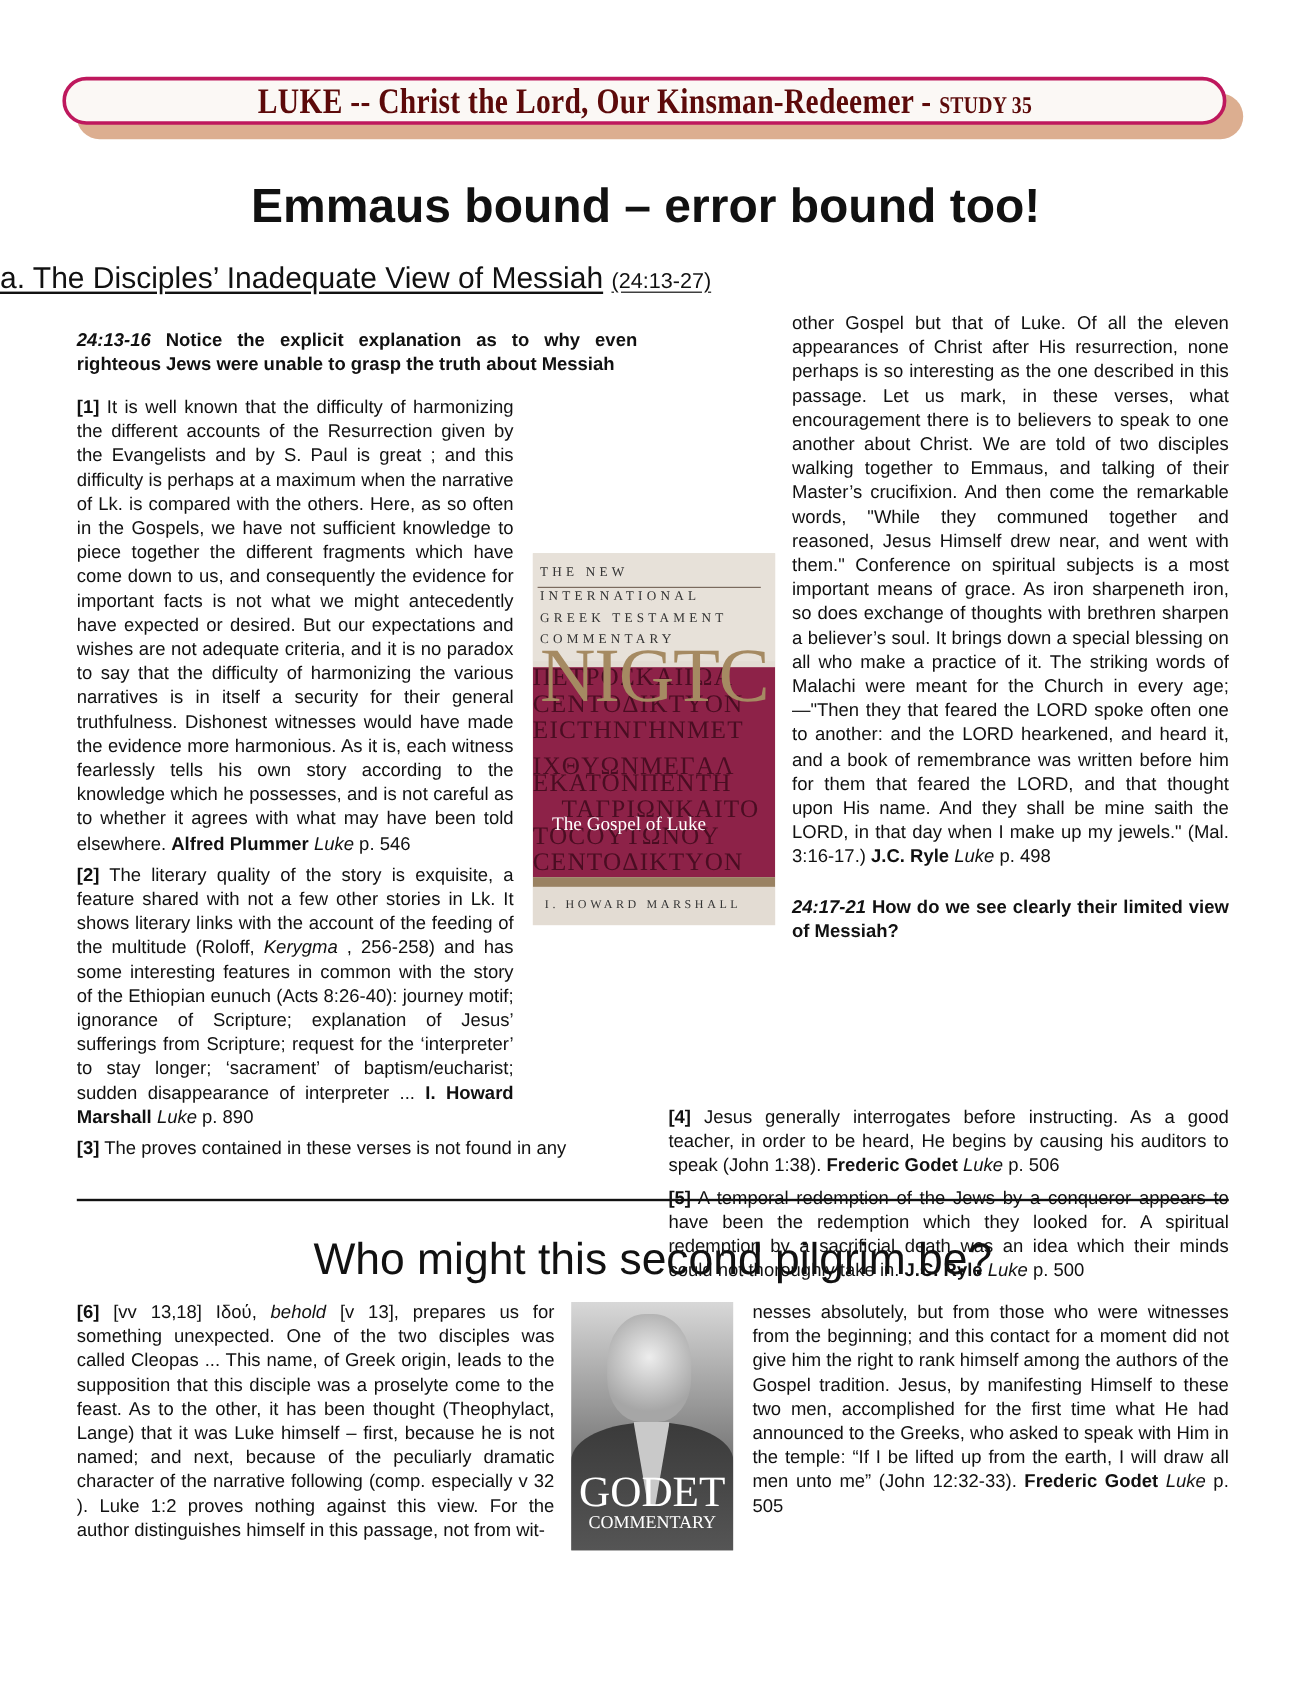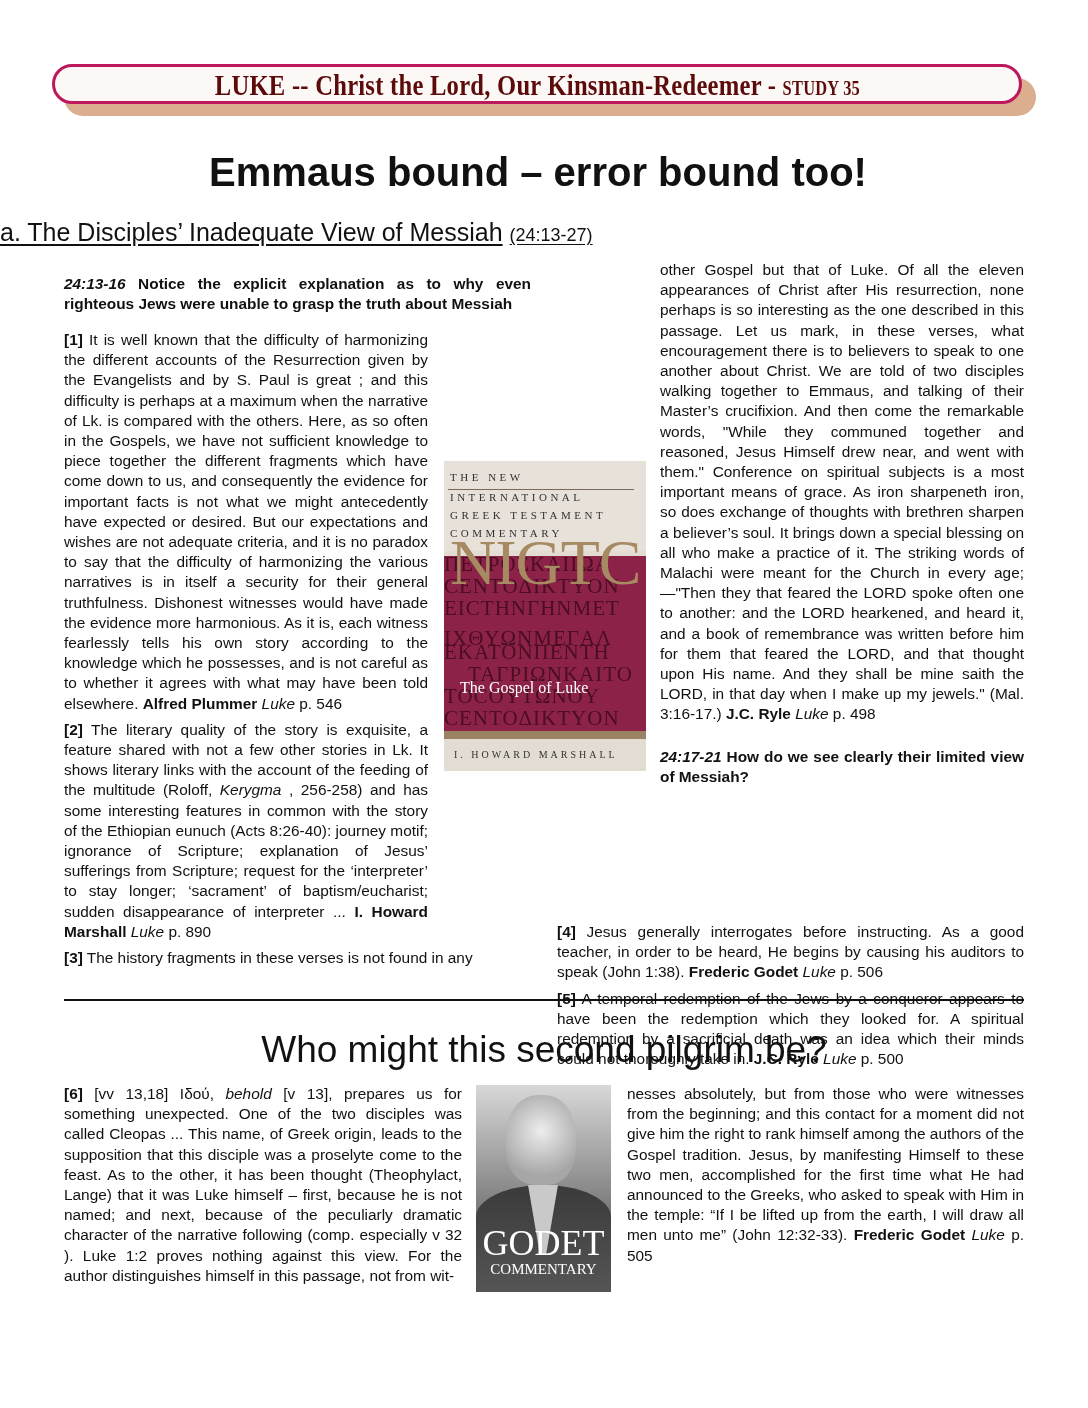--- a/index.html
+++ b/index.html
@@ -48,21 +48,21 @@
 <div class="subtitle"><span class="main">a.  The Disciples’ Inadequate View of Messiah</span> <span class="ref">(24:13-27)</span></div>
 
 <div class="block text" style="left:64px; top:274px; width:467px;">
   <p class="q"><i>24:13-16</i><span> Notice the explicit explanation as to why even righteous Jews were unable to grasp the truth about Messiah</span></p>
 </div>
 
 <div class="block text" style="left:64px; top:330px; width:467px;">
   <div style="float:right; width:103px; height:450px; margin-top:122px;"></div>
   <p><b>[1]</b><span>  It is well known that the difficulty of harmonizing the different accounts of the Resurrection given by the Evangelists and by S. Paul is great ; and this difficulty is perhaps at a maximum when the narrative of Lk. is compared with the others. Here, as so often in the Gospels, we have not sufficient knowledge to piece together the different fragments which have come down to us, and consequently the evidence for important facts is not what we might antecedently have expected or desired. But our expectations and wishes are not adequate criteria, and it is no paradox to say that the difficulty of harmonizing the various narratives is in itself a security for their general truthfulness. Dishonest witnesses would have made the evidence more harmonious. As it is, each witness fearlessly tells his own story according to the knowledge which he possesses, and is not careful as to whether it agrees with what may have been told elsewhere.  </span><b>Alfred Plummer</b> <i>Luke</i><span> p. 546</span></p>
   <p><b>[2]</b><span>  The literary quality of the story is exquisite, a feature shared with not a few other stories in Lk. It shows literary links with the account of the feeding of the multitude (Roloff, </span><i>Kerygma</i><span> , 256-258) and has some interesting features in common with the story of the Ethiopian eunuch (Acts 8:26-40): journey motif; ignorance of Scripture; explanation of Jesus’ sufferings from Scripture; request for the ‘interpreter’ to stay longer; ‘sacrament’ of baptism/eucharist; sudden disappearance of interpreter ... </span><b>I. Howard Marshall</b> <i>Luke</i><span> p. 890</span></p>
-  <p><b>[3]</b><span>  The history fragments in these verses is not found in any</span></p>
+  <p><b>[3]</b><span>  The proves contained in these verses is not found in any</span></p>
 </div>
 
 <div class="block text" style="left:557px; top:260px; width:467px;">
   <div style="float:left; width:103px; height:480px; margin-top:182px;"></div>
   <p><span>other Gospel but that of Luke. Of all the eleven appearances of Christ after His resurrection, none perhaps is so interesting as the one described in this passage. Let us mark, in these verses, what encouragement there is to believers to speak to one another about Christ. We are told of two disciples walking together to Emmaus, and talking of their Master’s crucifixion. And then come the remarkable words, "While they communed together and reasoned, Jesus Himself drew near, and went with them." Conference on spiritual subjects is a most important means of grace. As iron sharpeneth iron, so does exchange of thoughts with brethren sharpen a believer’s soul. It brings down a special blessing on all who make a practice of it. The striking words of Malachi were meant for the Church in every age;—"Then they that feared the LORD spoke often one to another: and the LORD hearkened, and heard it, and a book of remembrance was written before him for them that feared the LORD, and that thought upon His name. And they shall be mine saith the LORD, in that day when I make up my jewels." (Mal. 3:16-17.) </span><b>J.C. Ryle</b> <i>Luke</i><span> p. 498</span></p>
   <p class="q" style="margin-top:22px;"><i>24:17-21</i><span> How do we see clearly their limited view of Messiah?</span></p>
   <p style="clear:left;"><b>[4]</b><span> Jesus generally interrogates before instructing. As a good teacher, in order to be heard, He begins by causing his auditors to speak (John 1:38).  </span><b>Frederic Godet</b> <i>Luke</i><span> p. 506</span></p>
   <p><b>[5]</b><span>   A temporal redemption of the Jews by a conqueror appears to have been the redemption which they looked for. A spiritual redemption by a sacrificial death was an idea which their minds could not thoroughly take in.  </span><b>J.C. Ryle</b> <i>Luke</i><span> p. 500</span></p>
 </div>
 

